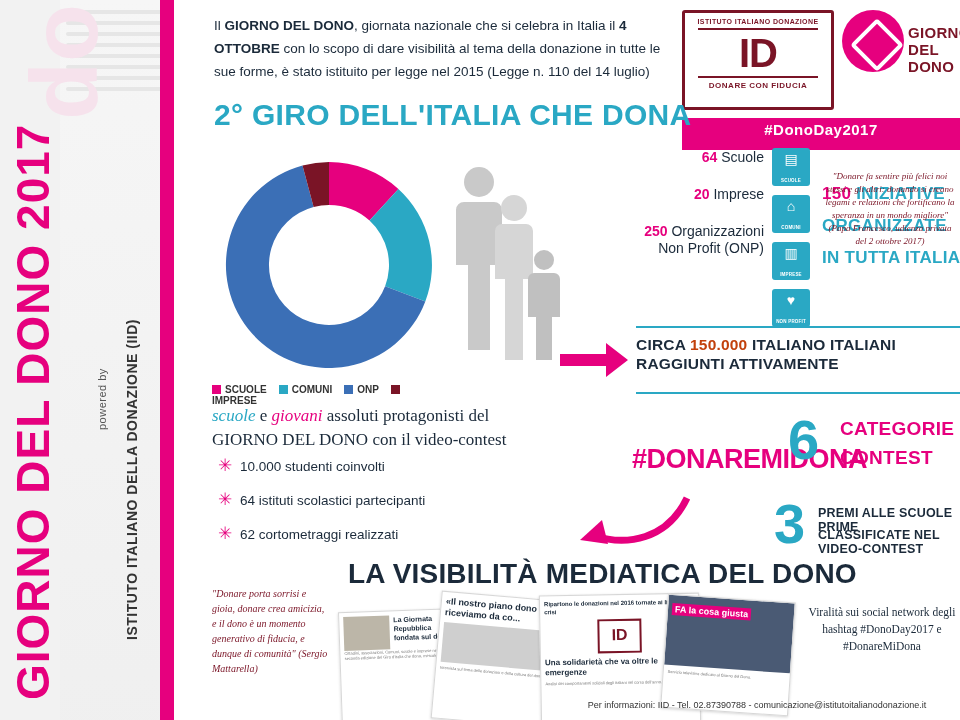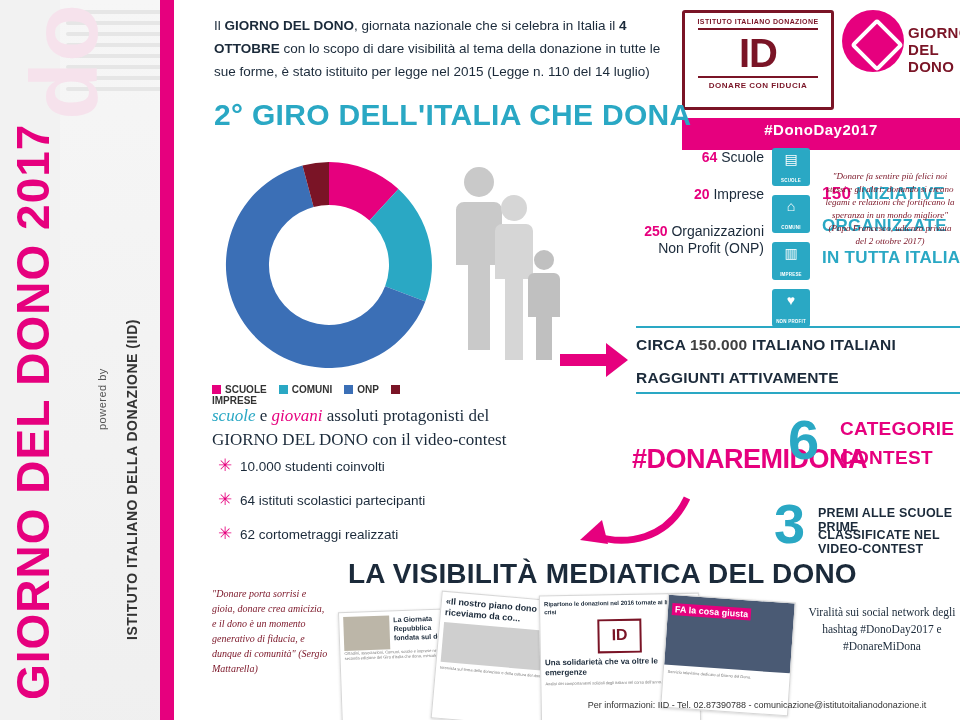--- a/index.html
+++ b/index.html
@@ -119,22 +119,22 @@
     font-size:17px;font-weight:bold;color:#2aa8c4;line-height:32px;letter-spacing:.3px;
   }
   .iniz b{color:#e6007e;font-weight:bold;}
 
   
   .arrow1{position:absolute;left:386px;top:340px;width:70px;height:40px;}
   .cittadini{
     position:absolute;left:462px;top:336px;width:324px;
   }
   .cittadini .l1{font-size:15.5px;font-weight:bold;color:#1b2a3a;letter-spacing:.2px;}
-  .cittadini .l1 b{color:#404040;}
-  .cittadini .l2{font-size:15.5px;font-weight:bold;color:#1b2a3a;letter-spacing:.2px;margin-top:15px;}
+  .cittadini .l1 b{color:#c2410c;}
+  .cittadini .l2{font-size:15.5px;font-weight:bold;color:#1b2a3a;letter-spacing:.2px;margin-top:1px;}
   .cyanline{position:absolute;left:462px;top:392px;width:324px;height:2px;background:#2aa8c4;}
   .cyanline2{position:absolute;left:462px;top:326px;width:324px;height:2px;background:#2aa8c4;}
 
   
   .sg{
     position:absolute;left:38px;top:404px;width:390px;
     font-size:17px;color:#1b2a3a;line-height:24px;
     font-family:"Liberation Serif", serif;
   }
   .sg .cy{color:#2aa8c4;font-style:italic;}

